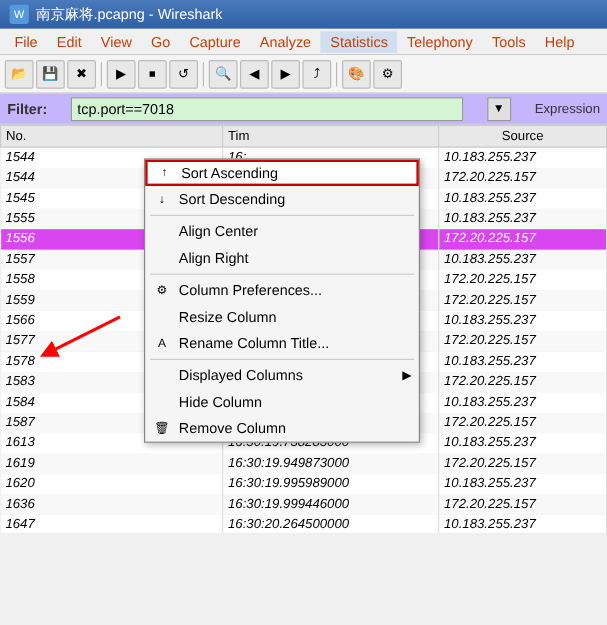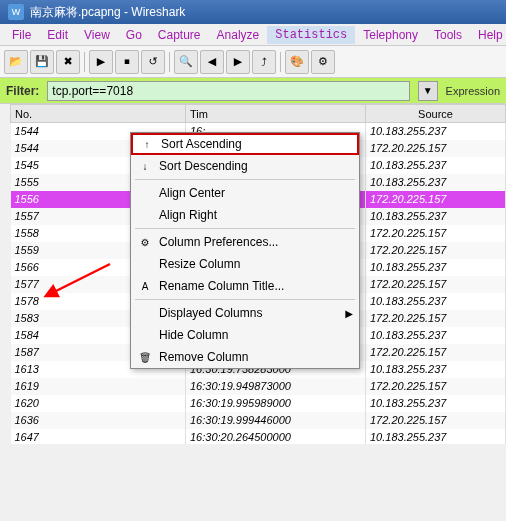--- a/index.html
+++ b/index.html
@@ -38,23 +38,23 @@
       border-bottom: 1px solid #ccc;
       display: flex;
       align-items: center;
       height: 22px;
       padding: 0 4px;
     }
     .menu-item {
       padding: 2px 8px;
       font-size: 12px;
       cursor: pointer;
-      color: #a21caf;
-    }
-    .menu-item.active { background: #d0e0f0; font-family: Liberation Mono, monospace; }
+      color: #c2410c;
+    }
+    .menu-item.active { background: #d0e0f0; }
 
     
     .toolbar {
       background: #f5f5f5;
       border-bottom: 1px solid #ccc;
       height: 32px;
       display: flex;
       align-items: center;
       padding: 2px 4px;
       gap: 2px;
@@ -69,27 +69,27 @@
       font-size: 11px;
     }
     .toolbar-sep {
       width: 1px; height: 20px;
       background: #bbb;
       margin: 0 2px;
     }
 
     
     .filter-bar {
-      background: #bef264;
+      background: #c4b5fd;
       border-bottom: 1px solid #ccc;
       height: 26px;
       display: flex;
       align-items: center;
       padding: 2px 6px;
-      gap: 8px;
+      gap: 20px;
     }
     .filter-label {
       font-size: 12px;
       font-weight: bold;
       color: #333;
     }
     .filter-input {
       flex: 1;
       height: 20px;
       background: #d4f5d4;
@@ -142,21 +142,20 @@
       border-right: 1px solid #e0e0e0;
       white-space: nowrap;
       overflow: hidden;
     }
 
     
     .table-container {
       position: relative;
       overflow: hidden;
       height: 340px;
-      margin-left: 10px;
     }
 
     
     .context-menu {
       position: absolute;
       top: 28px;
       left: 120px;
       width: 230px;
       background: #f5f5f5;
       border: 1px solid #888;

